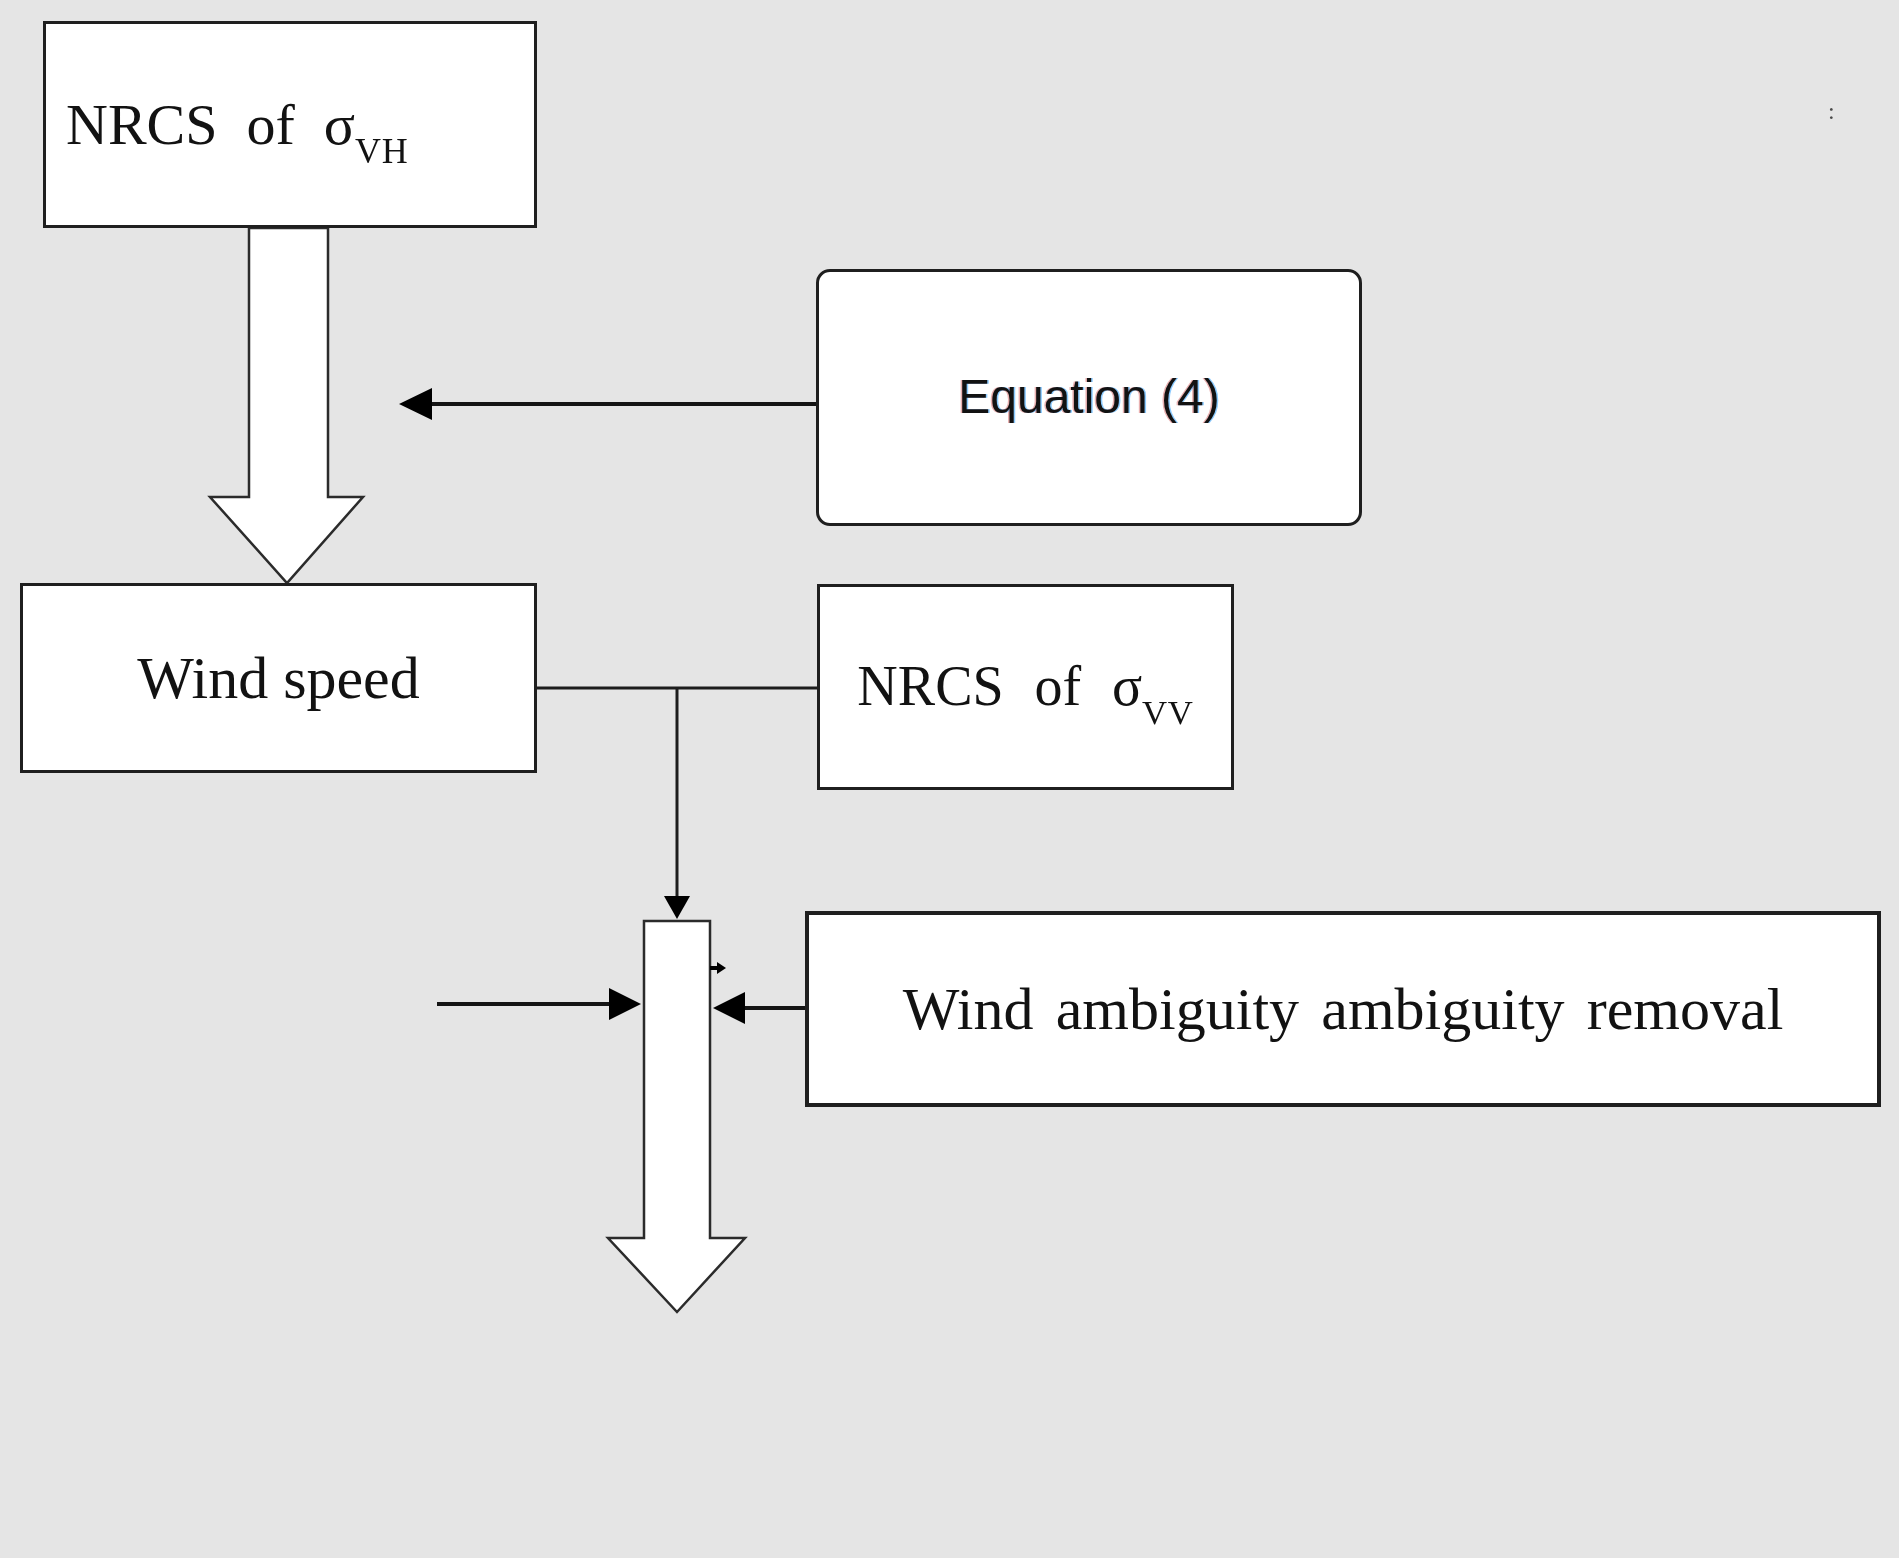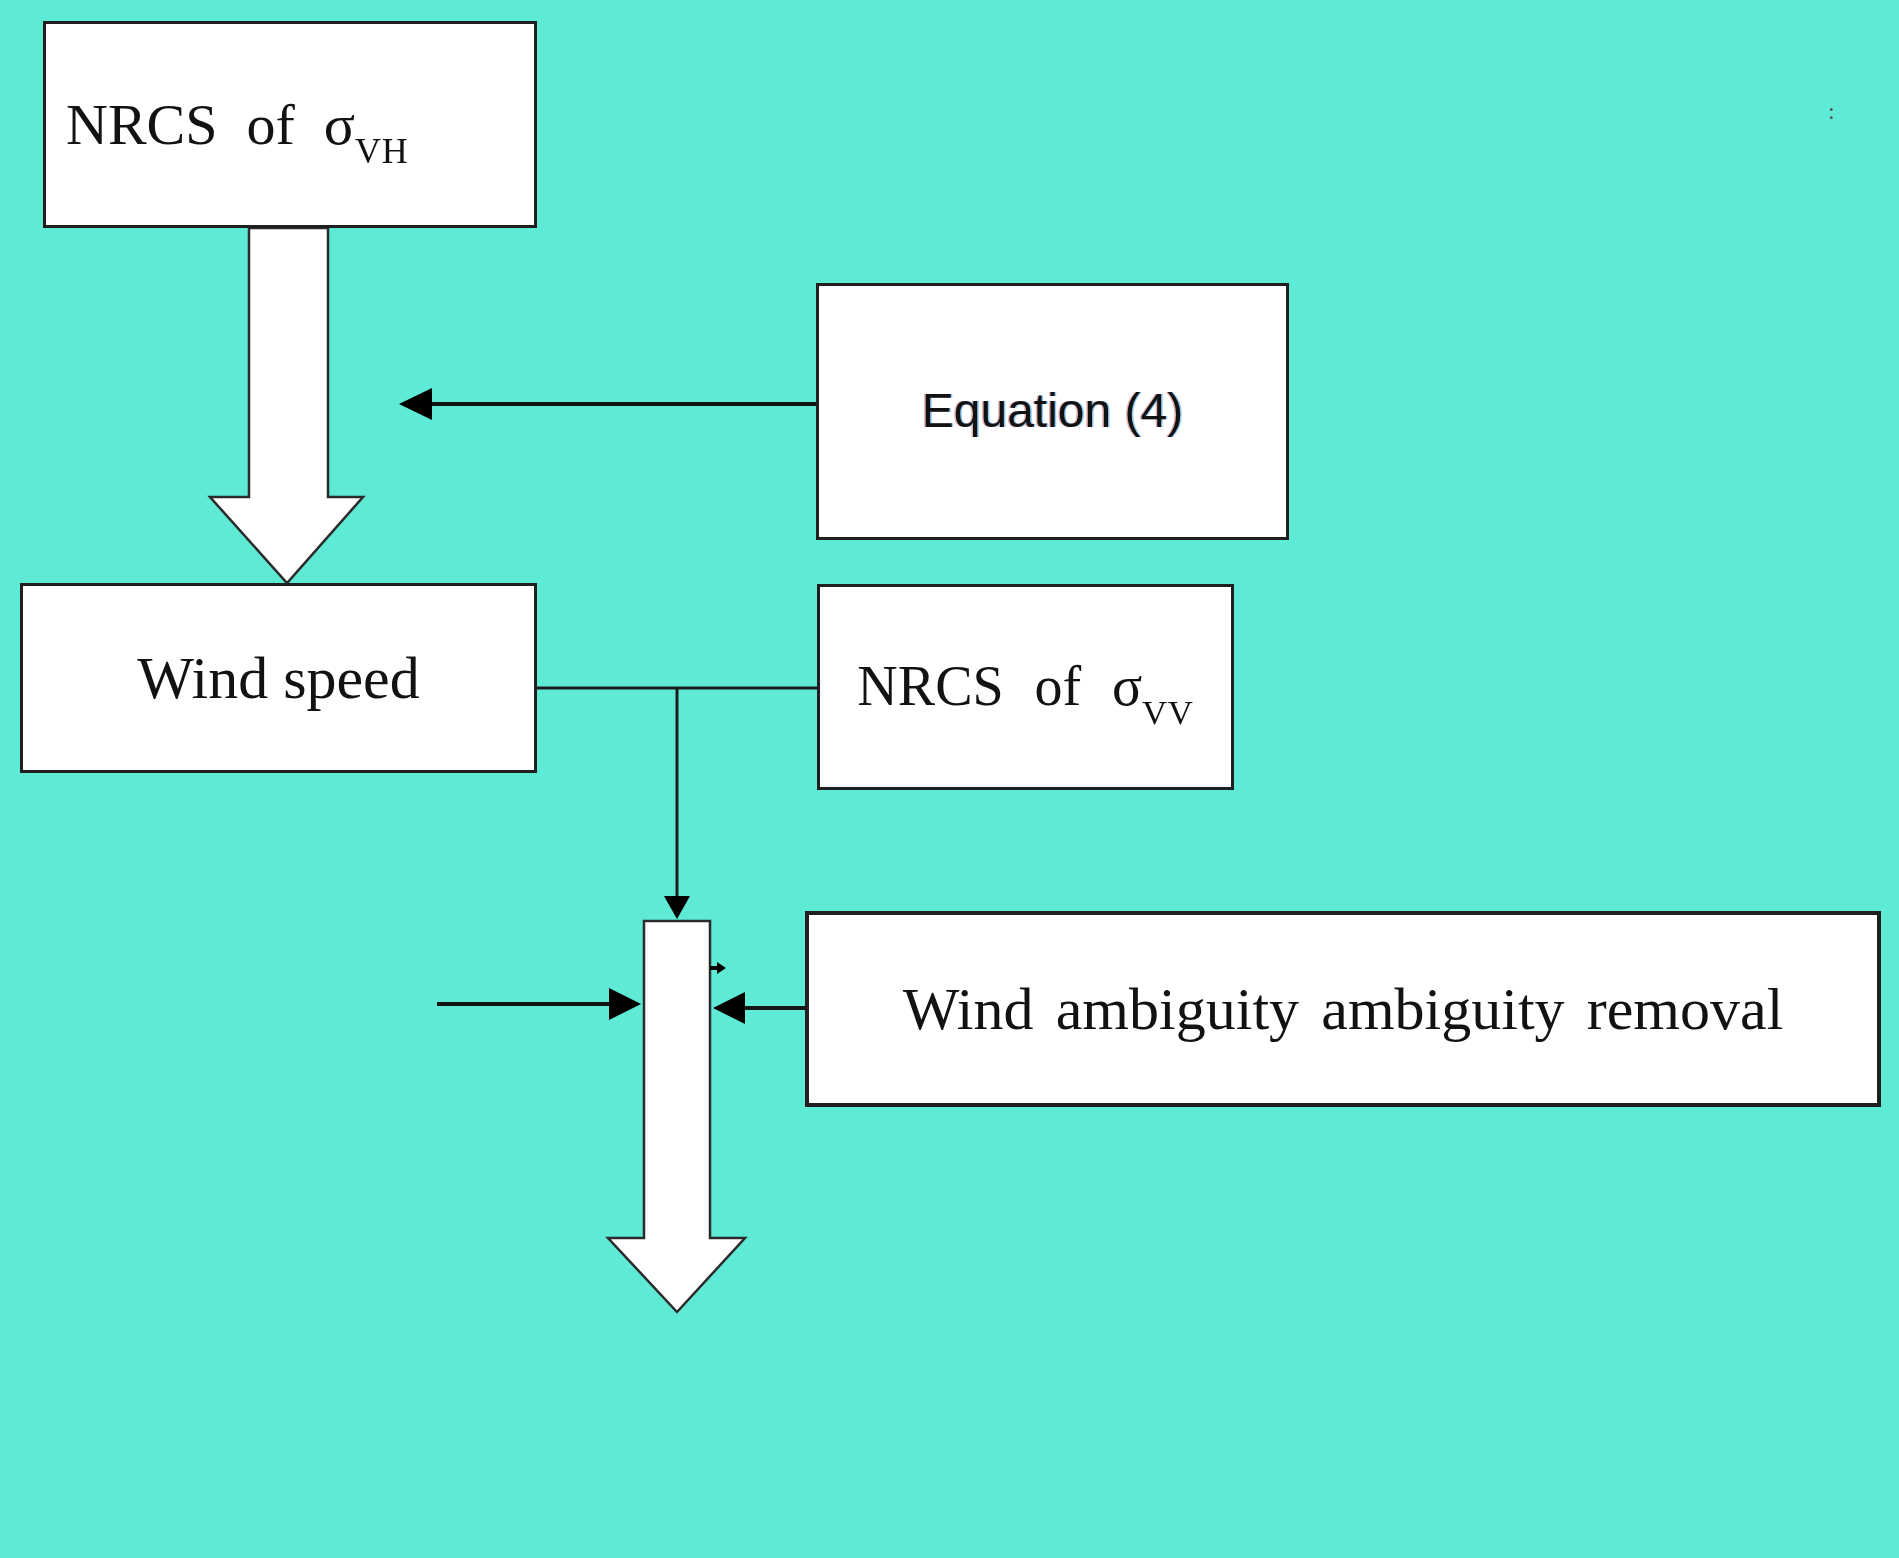--- a/index.html
+++ b/index.html
@@ -1,19 +1,19 @@
 <!DOCTYPE html>
 <html><head>
 <meta charset="utf-8">
 <style>
   html,body{margin:0;padding:0;background:#ffffff;}
   .stage{
     position:relative;
     width:1899px;height:1558px;
-    background:#5eead4;
+    background:#e5e5e5;
     font-family:"Liberation Serif", serif;
     color:#141414;
     overflow:hidden;
   }
   .connectors{position:absolute;left:0;top:0;width:1899px;height:1558px;}
   .box{
     position:absolute;
     background:#ffffff;
     border:3px solid #1f1f1f;
     box-sizing:border-box;
@@ -21,23 +21,23 @@
     text-align:center;
     line-height:1.1;
     color:#121212;
   }
   .box .lbl{white-space:nowrap;}
   .serif{font-family:"Liberation Serif", serif;}
   .sans{font-family:"Liberation Sans", sans-serif;}
   .box sub{font-size:0.62em;line-height:0;position:relative;top:0.18em;letter-spacing:0.02em;}
   
   .b-nrcs-vh{left:43px;top:21px;width:494px;height:207px;font-size:58px;justify-content:flex-start;padding-left:20px;word-spacing:0.25em;}
-  .b-eq4{left:816px;top:283px;width:473px;height:257px;font-size:48px;
+  .b-eq4{left:816px;top:269px;width:546px;height:257px;font-size:48px;
          
-         text-shadow:1.5px 0 0 rgba(0,140,255,0.45), -1.5px 0 0 rgba(190,30,30,0.35);}
+         text-shadow:1.5px 0 0 rgba(0,140,255,0.45), -1.5px 0 0 rgba(190,30,30,0.35);border-radius:14px;}
   .b-wspeed{left:20px;top:583px;width:517px;height:190px;font-size:60px;}
   .b-nrcs-vv{left:817px;top:584px;width:417px;height:206px;font-size:56px;word-spacing:0.3em;}
   .b-cmod{left:20px;top:921px;width:417px;height:166px;font-size:58px;}
   .b-ambig{left:805px;top:911px;width:1076px;height:196px;font-size:60px;border-width:4px;word-spacing:0.12em;}
   .b-wdir{left:46px;top:1311px;width:1171px;height:219px;font-size:58px;border-width:4px;}
   .note-mark{
     position:absolute;left:1828px;top:98px;
     font-family:"Liberation Serif", serif;
     font-size:24px;color:#4a4a4a;
   }

